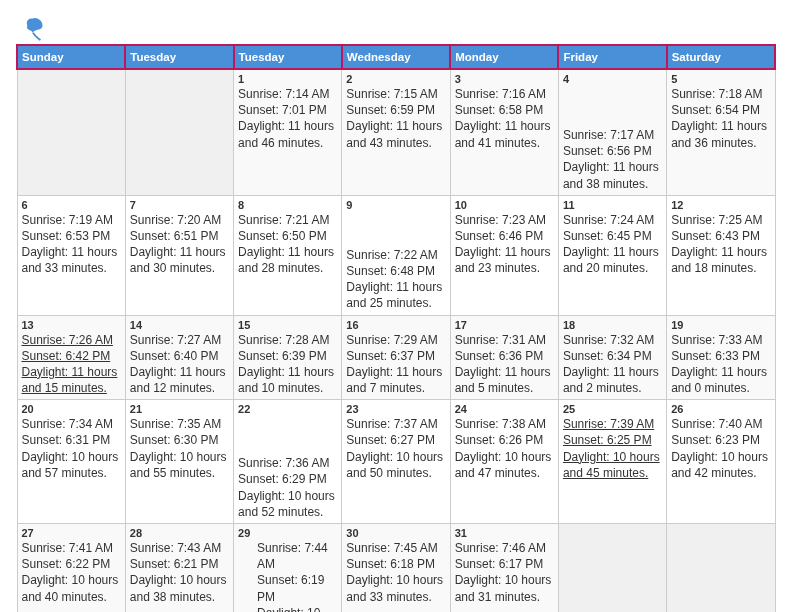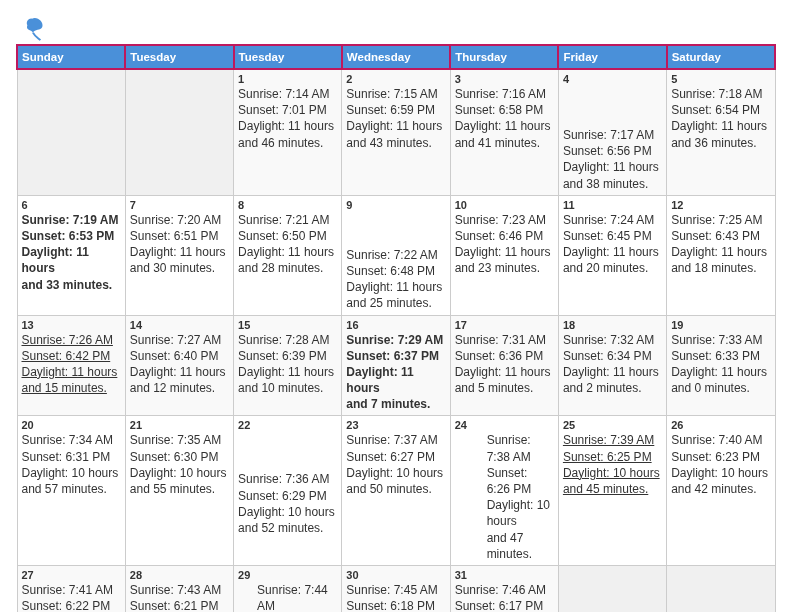--- a/index.html
+++ b/index.html
@@ -120,21 +120,21 @@
     </div>
   </div>
 
   <table>
     <thead>
       <tr>
       <th>Sunday</th>
           <th>Tuesday</th>
           <th>Tuesday</th>
           <th>Wednesday</th>
-          <th>Thursday</th>
+          <th>Monday</th>
           <th>Friday</th>
           <th>Saturday</th>
         </tr>
     </thead>
     <tbody id="calendar-body">
     <tr>
           <td class="empty-cell"></td>
           <td class="empty-cell"></td>
           <td>
             <span class="day-number">1</span>
@@ -168,21 +168,21 @@
             <span class="day-number">5</span>
             <div class="cell-text" style="white-space: pre-line;">Sunrise: 7:18 AM
 Sunset: 6:54 PM
 Daylight: 11 hours
 and 36 minutes.</div>
           </td>
         </tr>
         <tr>
           <td>
             <span class="day-number">6</span>
-            <div class="cell-text" style="white-space: pre-line; font-weight: bold;">Sunrise: 7:19 AM
+            <div class="cell-text" style="white-space: pre-line;">Sunrise: 7:19 AM
 Sunset: 6:53 PM
 Daylight: 11 hours
 and 33 minutes.</div>
           </td>
           <td>
             <span class="day-number">7</span>
             <div class="cell-text" style="white-space: pre-line;">Sunrise: 7:20 AM
 Sunset: 6:51 PM
 Daylight: 11 hours
 and 30 minutes.</div>
@@ -240,21 +240,21 @@
           </td>
           <td>
             <span class="day-number">15</span>
             <div class="cell-text" style="white-space: pre-line;">Sunrise: 7:28 AM
 Sunset: 6:39 PM
 Daylight: 11 hours
 and 10 minutes.</div>
           </td>
           <td>
             <span class="day-number">16</span>
-            <div class="cell-text" style="white-space: pre-line; font-weight: bold;">Sunrise: 7:29 AM
+            <div class="cell-text" style="white-space: pre-line;">Sunrise: 7:29 AM
 Sunset: 6:37 PM
 Daylight: 11 hours
 and 7 minutes.</div>
           </td>
           <td>
             <span class="day-number">17</span>
             <div class="cell-text" style="white-space: pre-line;">Sunrise: 7:31 AM
 Sunset: 6:36 PM
 Daylight: 11 hours
 and 5 minutes.</div>
@@ -298,21 +298,21 @@
           </td>
           <td>
             <span class="day-number">23</span>
             <div class="cell-text" style="white-space: pre-line;">Sunrise: 7:37 AM
 Sunset: 6:27 PM
 Daylight: 10 hours
 and 50 minutes.</div>
           </td>
           <td>
             <span class="day-number">24</span>
-            <div class="cell-text" style="white-space: pre-line; margin-left: 32px;">Sunrise: 7:38 AM
+            <div class="cell-text" style="white-space: pre-line;">Sunrise: 7:38 AM
 Sunset: 6:26 PM
 Daylight: 10 hours
 and 47 minutes.</div>
           </td>
           <td>
             <span class="day-number">25</span>
             <div class="cell-text" style="white-space: pre-line; text-decoration: underline;">Sunrise: 7:39 AM
 Sunset: 6:25 PM
 Daylight: 10 hours
 and 45 minutes.</div>

